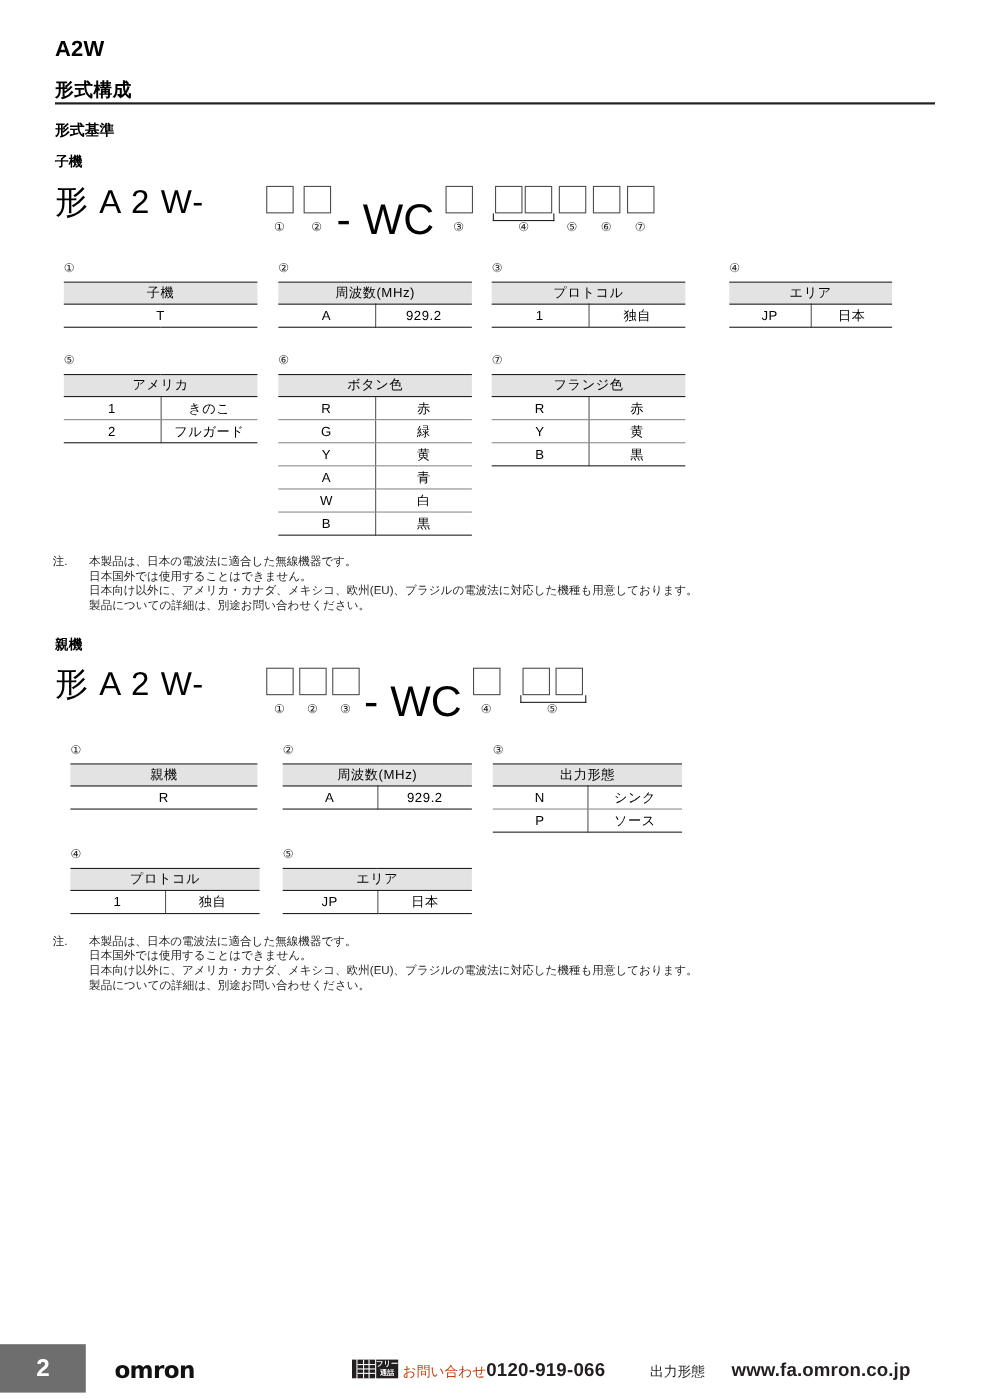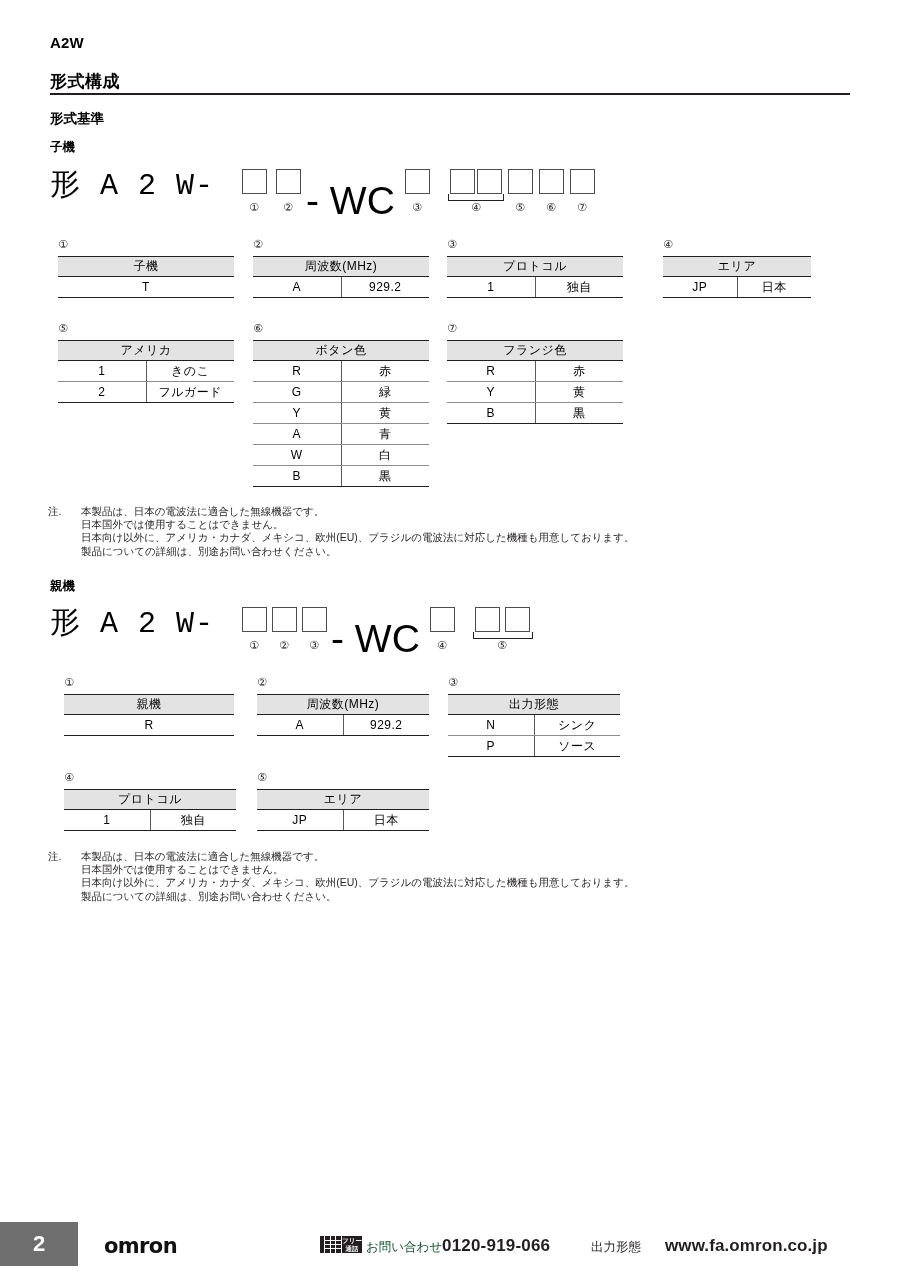--- a/index.html
+++ b/index.html
@@ -19,21 +19,21 @@
   .page {
     position: absolute;
     inset: 0;
   }
 
   
   .doc-title {
     position: absolute;
     left: 50px;
     top: 34px;
-    font-size: 15px;
+    font-size: 20px;
     font-weight: bold;
     letter-spacing: .2px;
   }
   .section-title {
     position: absolute;
     left: 50px;
     top: 70px;
     font-size: 17px;
     font-weight: bold;
     letter-spacing: .5px;
@@ -65,21 +65,21 @@
     height: 46px;
   }
   .formula .lead {
     position: absolute;
     left: 0;
     top: -2px;
     font-size: 30px;
     font-weight: 300;
     letter-spacing: 1px;
     white-space: nowrap;
-    font-family: Liberation Mono, monospace;
+    font-family: Liberation Sans, sans-serif;
   }
   .formula .mid {
     position: absolute;
     top: -2px;
     font-size: 39px;
     font-weight: 400;
     letter-spacing: 0px;
     white-space: nowrap;
     margin-top: 15px;
   }
@@ -237,21 +237,21 @@
     text-align: center;
     font-weight: bold;
     padding-top: 0.5px;
     box-sizing: border-box;
   }
   .footer-contact-label {
     position: absolute;
     left: 366px;
     top: 1239px;
     font-size: 12.5px;
-    color: #14532d;
+    color: #c2410c;
   }
   .footer-phone {
     position: absolute;
     left: 442px;
     top: 1236px;
     font-size: 17px;
     font-weight: bold;
     color: #231f20;
     letter-spacing: .2px;
   }

